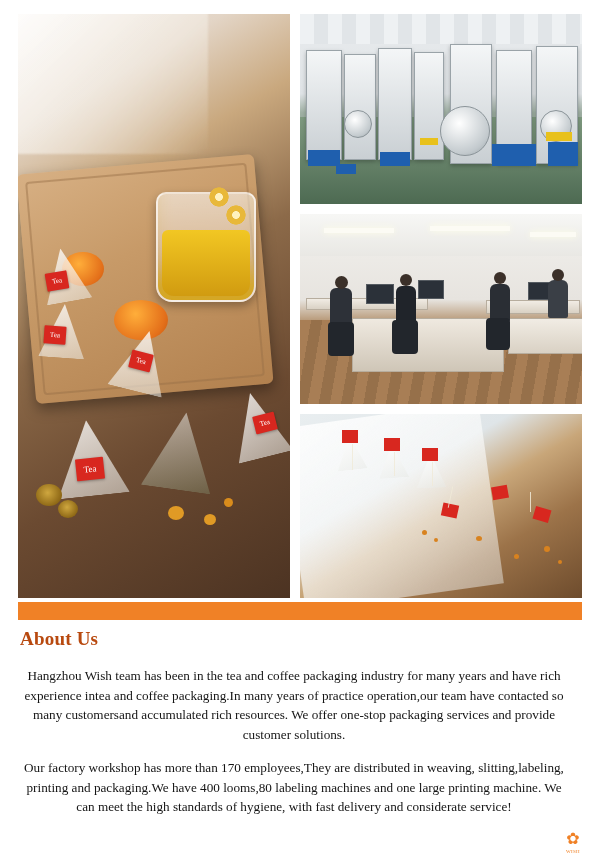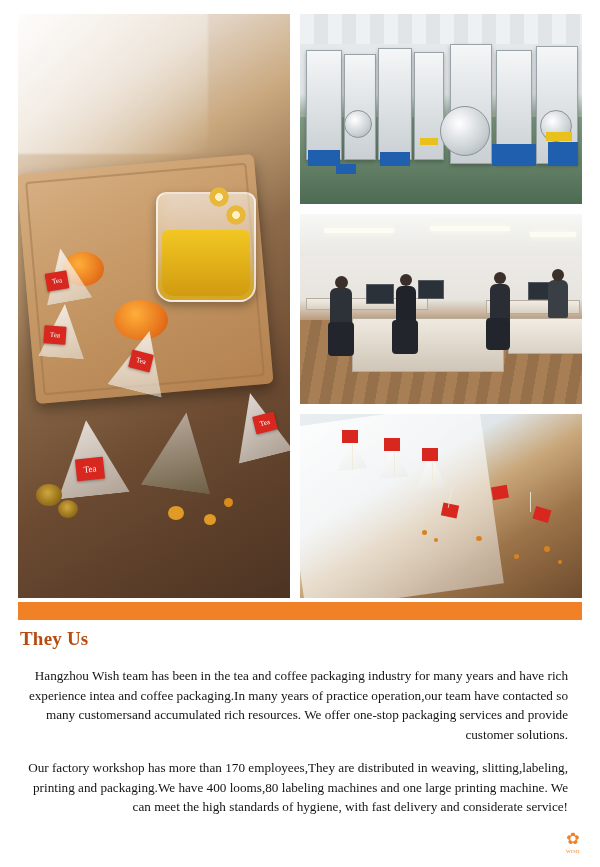--- a/index.html
+++ b/index.html
@@ -190,21 +190,21 @@
     margin: 0 0 16px 0;
     letter-spacing: .2px;
   }
   .para {
     font-family: "Liberation Serif", serif;
     font-size: 13.2px;
     line-height: 19.5px;
     color: #141414;
     margin: 0 0 14px 0;
     width: 548px;
-    text-align: right;
+    text-align: center;
   }
 
   
   .logo {
     position: absolute;
     right: 14px;
     bottom: 10px;
     width: 26px;
     height: 30px;
     display: flex;
@@ -361,21 +361,21 @@
       <div class="p4-crumb" style="left:214px; top:140px; width:5px; height:5px;"></div>
       <div class="p4-crumb" style="left:244px; top:132px; width:6px; height:6px;"></div>
       <div class="p4-crumb" style="left:258px; top:146px; width:4px; height:4px;"></div>
     </div>
 
   </div>
 
   <div class="divider"></div>
 
   <div class="content">
-    <h2 class="about-title">They Us</h2>
+    <h2 class="about-title">About Us</h2>
     <p class="para">Hangzhou Wish team has been in the tea and coffee packaging industry for many years and have rich experience intea and coffee packaging.In many years of practice operation,our team have contacted so many customersand accumulated rich resources. We offer one-stop packaging services and provide customer solutions.</p>
     <p class="para">Our factory workshop has more than 170 employees,They are distributed in weaving, slitting,labeling, printing and packaging.We have 400 looms,80 labeling machines and one large printing machine. We can meet the high standards of hygiene, with fast delivery and considerate service!</p>
   </div>
 
   <div class="logo">
     <div class="logo-mark">✿</div>
     <div class="logo-text">WISH</div>
   </div>
 
 </div>

